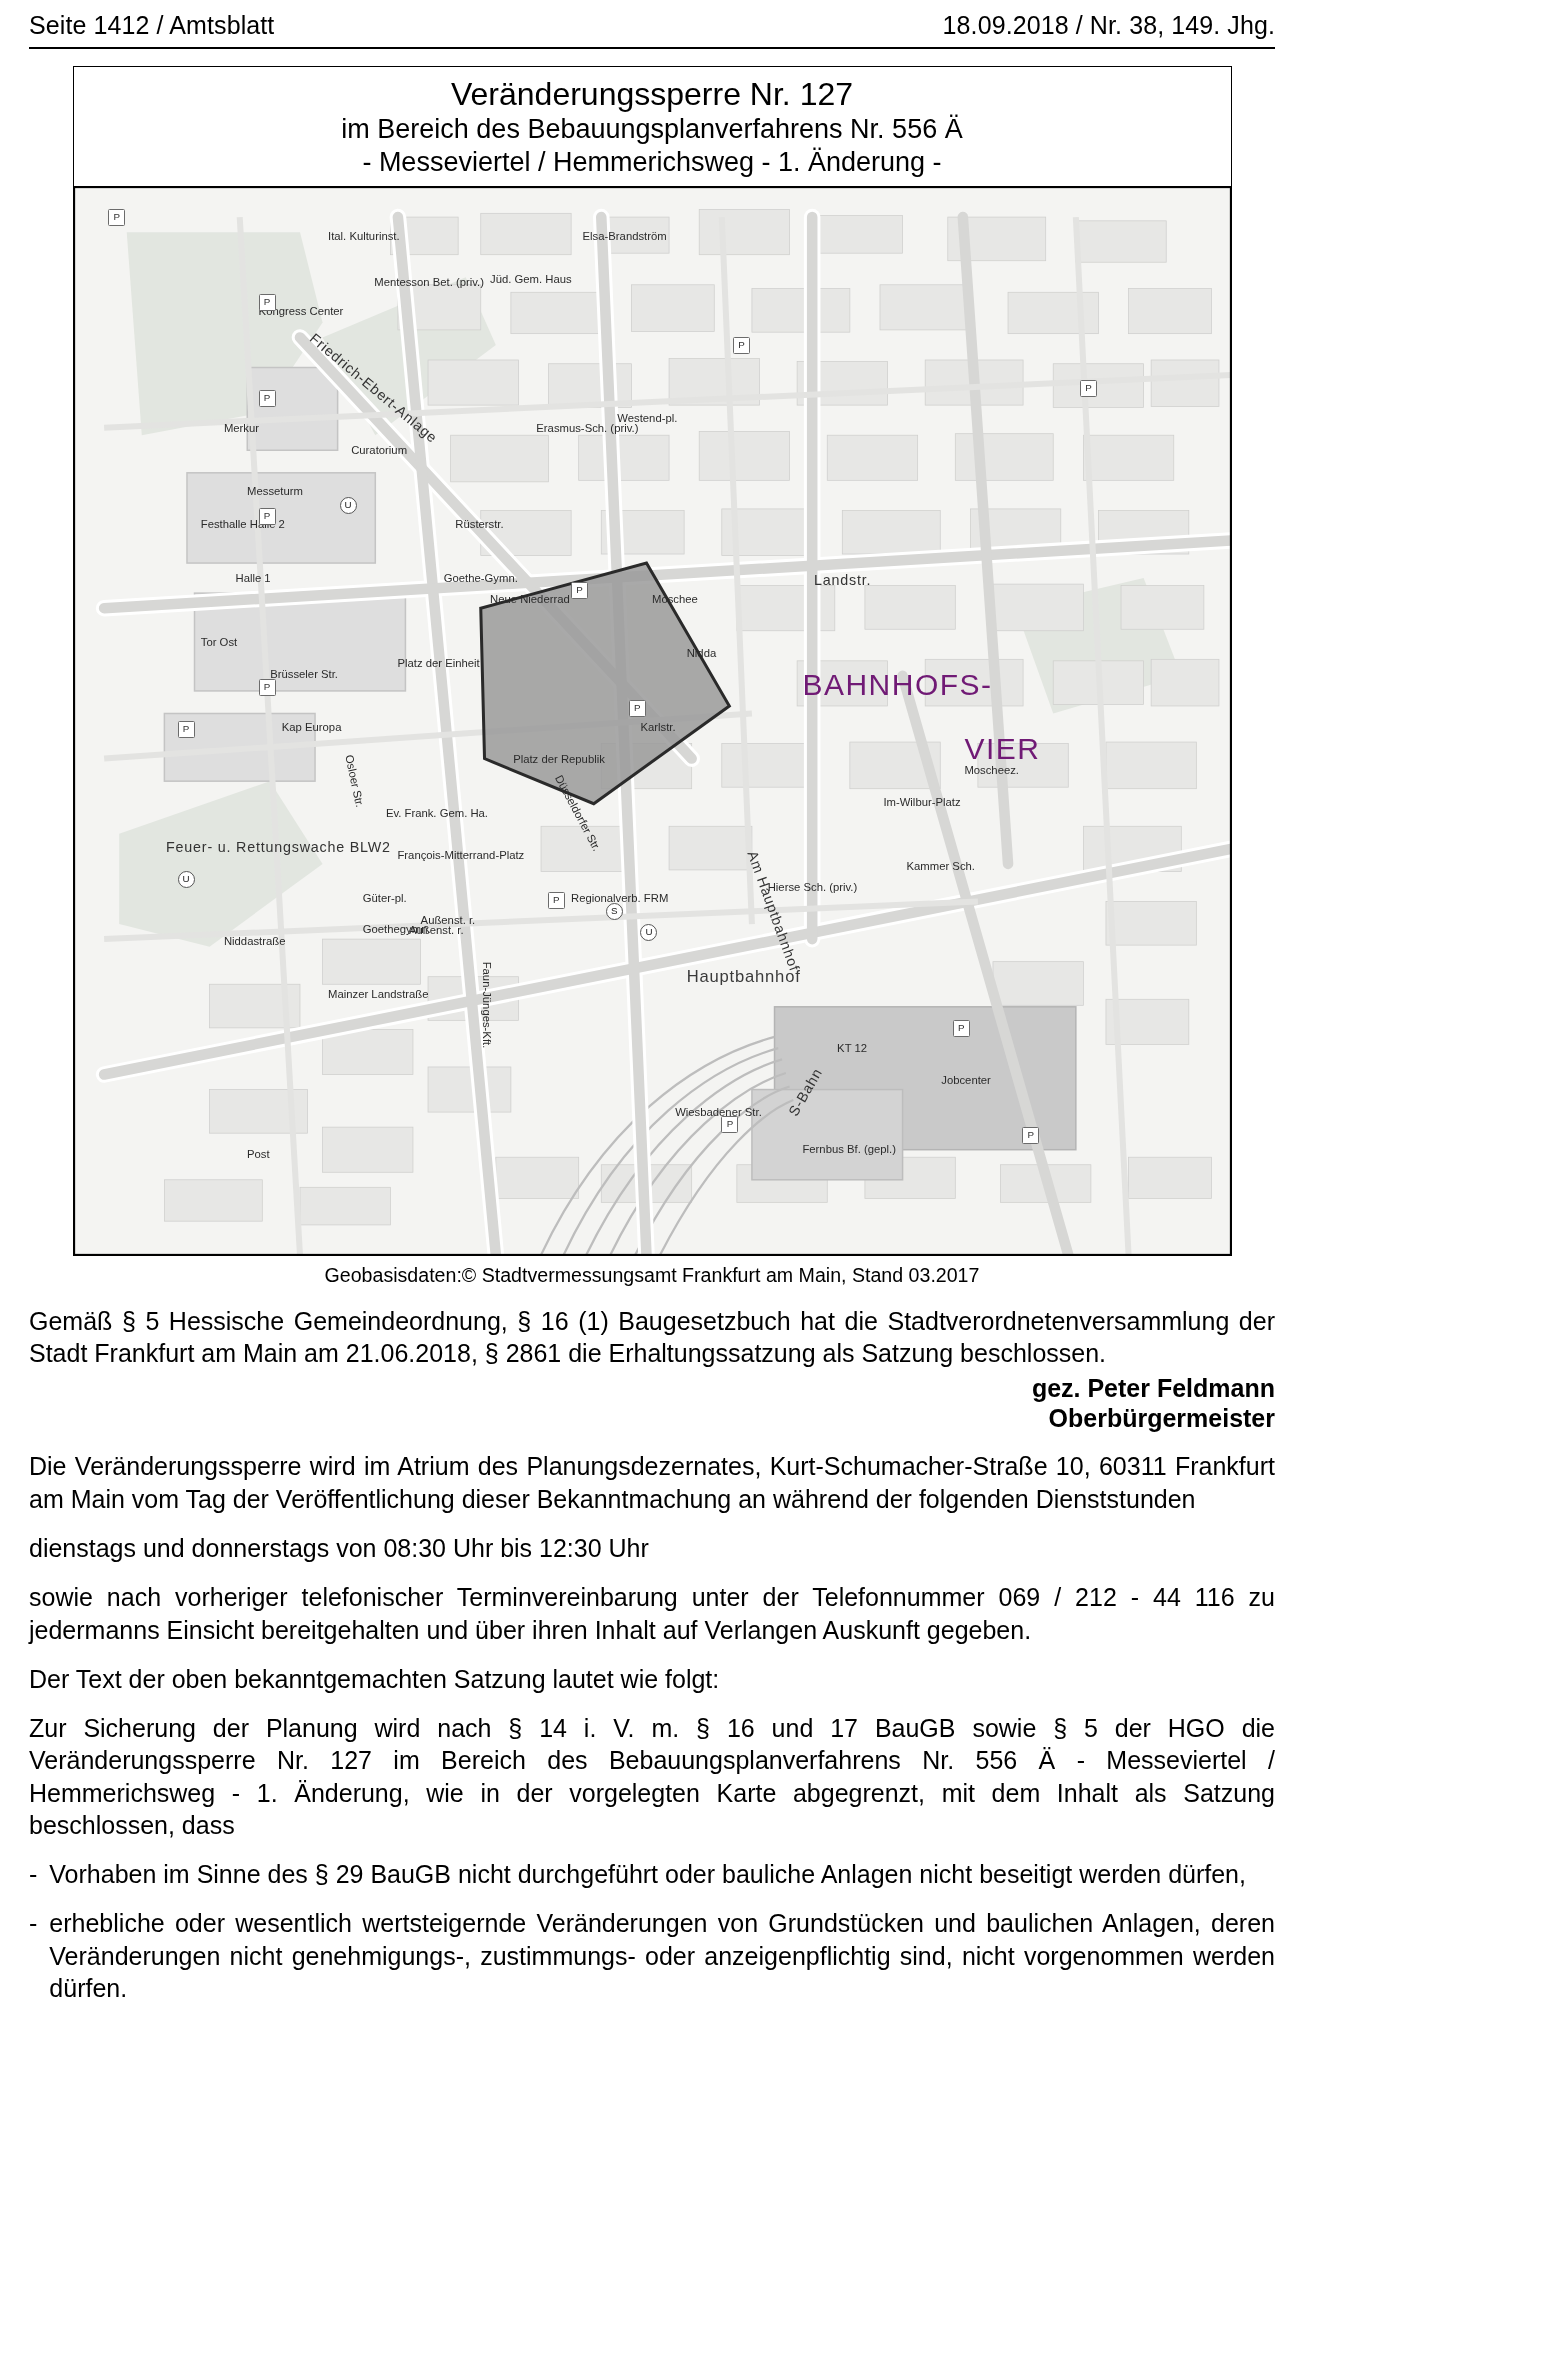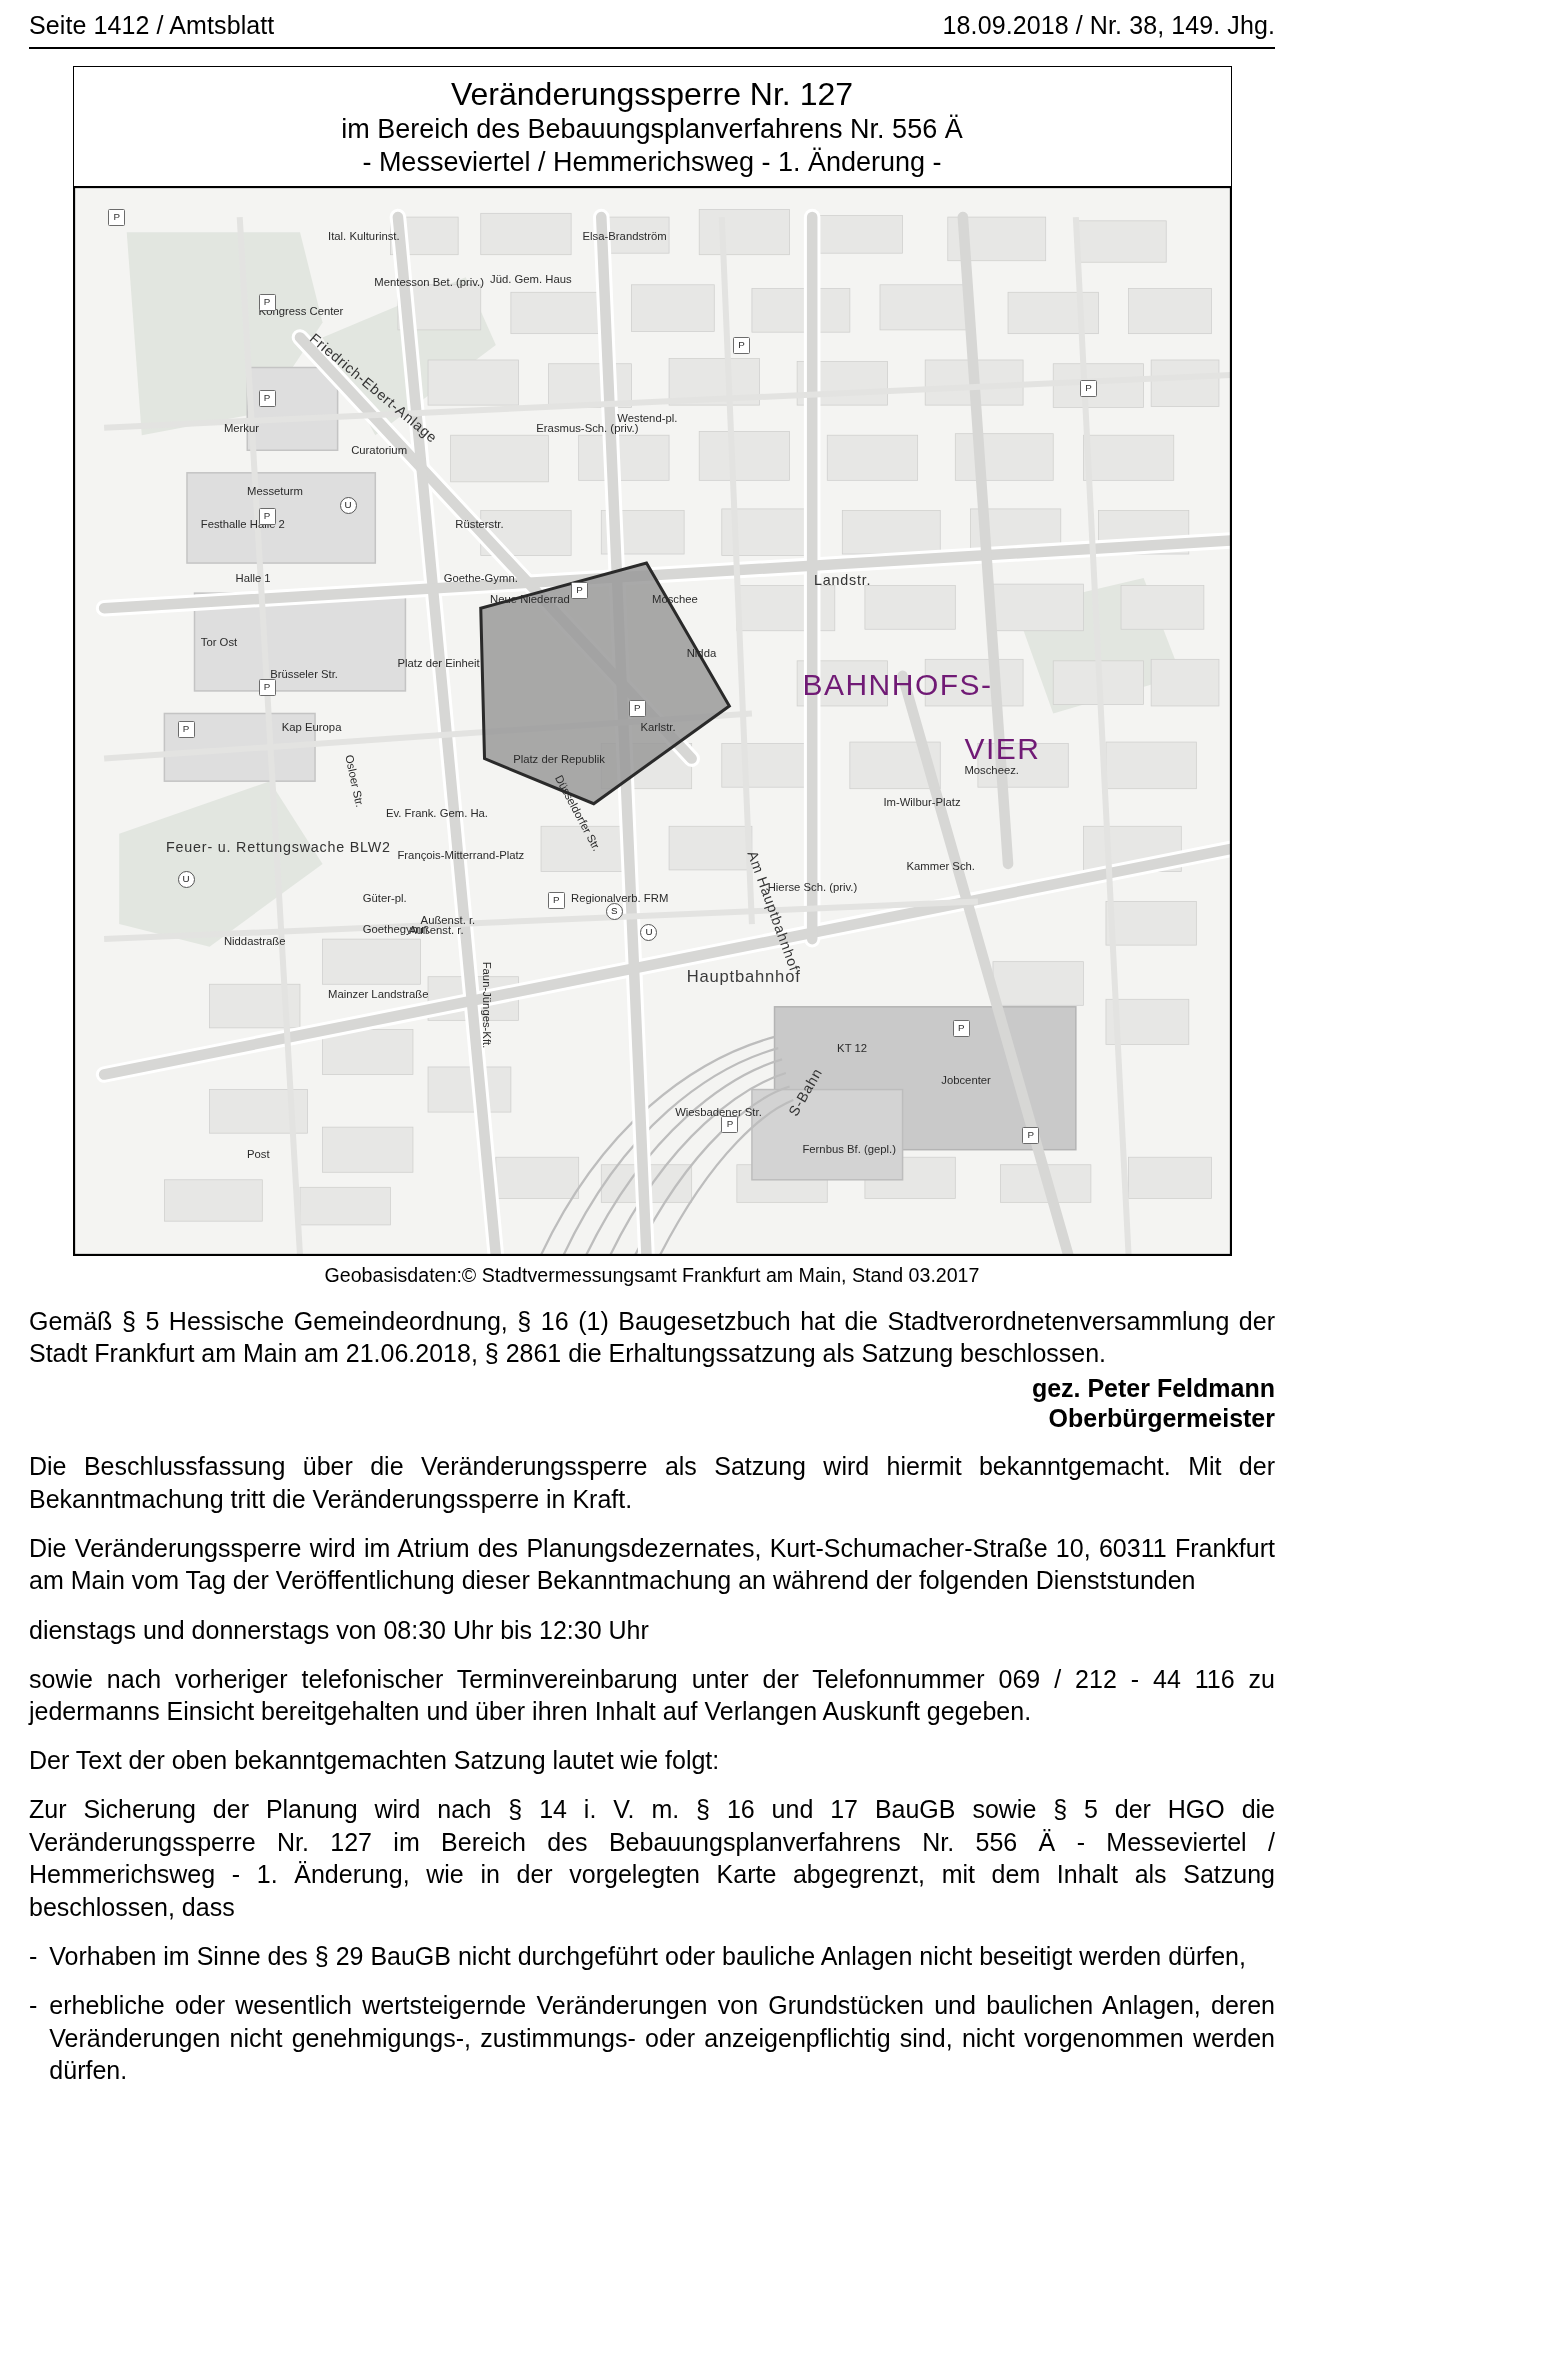--- a/index.html
+++ b/index.html
@@ -385,21 +385,20 @@
   <div class="geobasis">Geobasisdaten:© Stadtvermessungsamt Frankfurt am Main, Stand 03.2017</div>
 
   <div class="body">
     <p class="tight">Gemäß § 5 Hessische Gemeindeordnung, § 16 (1) Baugesetzbuch hat die Stadtverordnetenversammlung der Stadt Frankfurt am Main am 21.06.2018, § 2861 die Erhaltungssatzung als Satzung beschlossen.</p>
 
     <div class="signature">
       <div>gez. Peter Feldmann</div>
       <div>Oberbürgermeister</div>
     </div>
 
-    <p>Die Beschlussfassung über die Veränderungssperre als Satzung wird hiermit bekanntgemacht. Mit der Bekanntmachung tritt die Veränderungssperre in Kraft.</p>
     <p>Die Veränderungssperre wird im Atrium des Planungsdezernates, Kurt-Schumacher-Straße 10, 60311 Frankfurt am Main vom Tag der Veröffentlichung dieser Bekanntmachung an während der folgenden Dienststunden</p>
     <p>dienstags und donnerstags von 08:30 Uhr bis 12:30 Uhr</p>
     <p>sowie nach vorheriger telefonischer Terminvereinbarung unter der Telefonnummer 069 / 212 - 44 116 zu jedermanns Einsicht bereitgehalten und über ihren Inhalt auf Verlangen Auskunft gegeben.</p>
     <p>Der Text der oben bekanntgemachten Satzung lautet wie folgt:</p>
     <p>Zur Sicherung der Planung wird nach § 14 i. V. m. § 16 und 17 BauGB sowie § 5 der HGO die Veränderungssperre Nr. 127 im Bereich des Bebauungsplanverfahrens Nr. 556 Ä - Messeviertel / Hemmerichsweg - 1. Änderung, wie in der vorgelegten Karte abgegrenzt, mit dem Inhalt als Satzung beschlossen, dass</p>
 
     <div class="list-item">
       <span class="dash">-</span>
       <span class="txt">Vorhaben im Sinne des § 29 BauGB nicht durchgeführt oder bauliche Anlagen nicht beseitigt werden dürfen,</span>
     </div>

